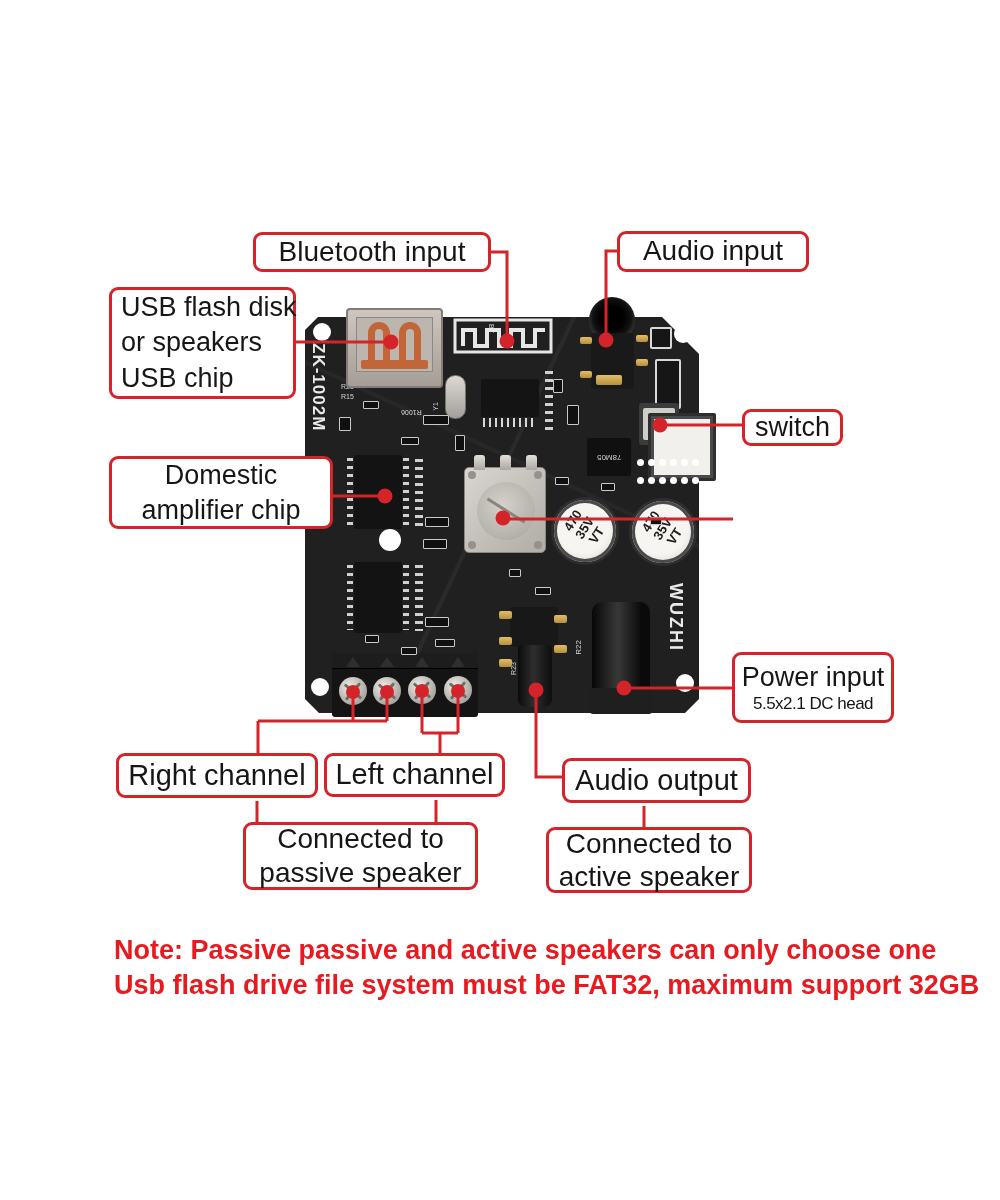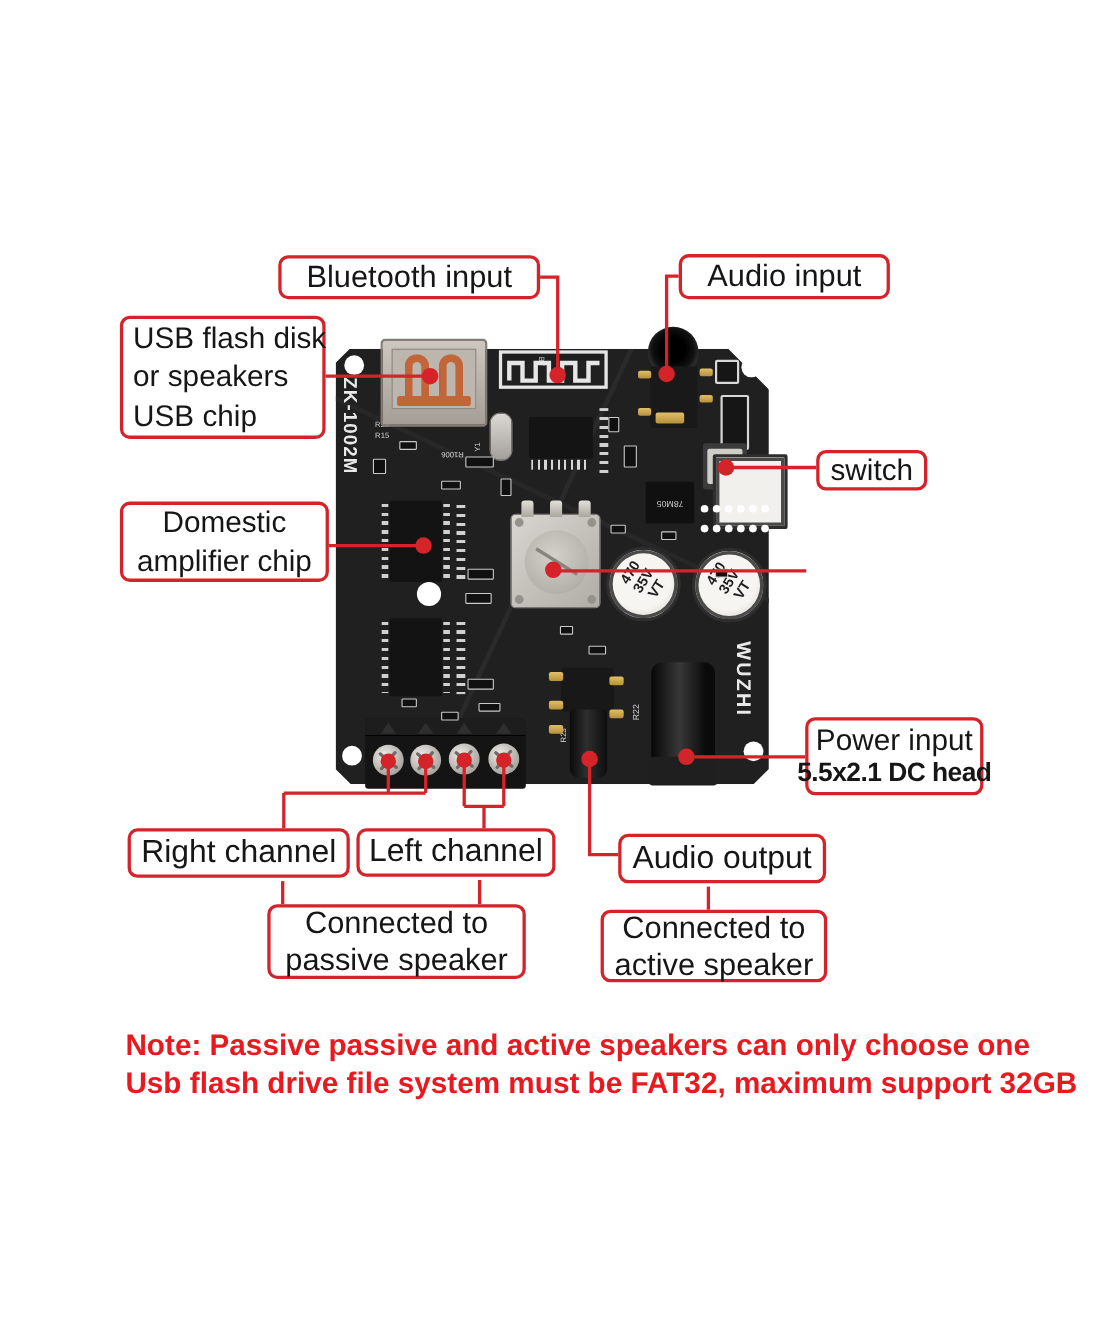--- a/index.html
+++ b/index.html
@@ -18,24 +18,24 @@
     position:absolute;background:#fff;border:3px solid var(--red);
     border-radius:9px;color:#161616;display:flex;flex-direction:column;
     justify-content:center;align-items:center;text-align:center;
     line-height:1.22;z-index:30;
   }
   .label-box span{display:block;white-space:nowrap;}
   .lb-bluetooth{left:253px;top:232px;width:238px;height:40px;font-size:28px;}
   .lb-audio-in{left:617px;top:231px;width:192px;height:41px;font-size:28px;}
   .lb-usb{left:109px;top:287px;width:187px;height:112px;font-size:27px;align-items:flex-start;padding-left:9px;line-height:1.3;}
   .lb-switch{left:742px;top:409px;width:101px;height:37px;font-size:27px;}
-  .lb-amp{left:109px;top:456px;width:190px;height:73px;font-size:27px;line-height:1.28;}
+  .lb-amp{left:109px;top:456px;width:224px;height:73px;font-size:27px;line-height:1.28;}
   .lb-volume{left:733px;top:497px;width:124px;height:43px;font-size:29px;}
   .lb-power{left:732px;top:652px;width:162px;height:71px;font-size:27px;line-height:1.2;}
-  .lb-power .sub{font-size:24px;letter-spacing:-0.5px;font-weight:bold;}
+  .lb-power .sub{font-size:17px;letter-spacing:-0.5px;}
   .lb-right{left:116px;top:753px;width:202px;height:45px;font-size:29px;}
   .lb-left{left:324px;top:753px;width:181px;height:44px;font-size:29px;}
   .lb-passive{left:243px;top:822px;width:235px;height:68px;font-size:28px;line-height:1.2;}
   .lb-audio-out{left:562px;top:758px;width:189px;height:45px;font-size:29px;}
   .lb-active{left:546px;top:827px;width:206px;height:66px;font-size:28px;line-height:1.18;}
 
   
   #note{
     position:absolute;left:114px;top:933px;color:var(--note-red);
     font-weight:bold;font-size:27px;line-height:35px;z-index:30;white-space:nowrap;

